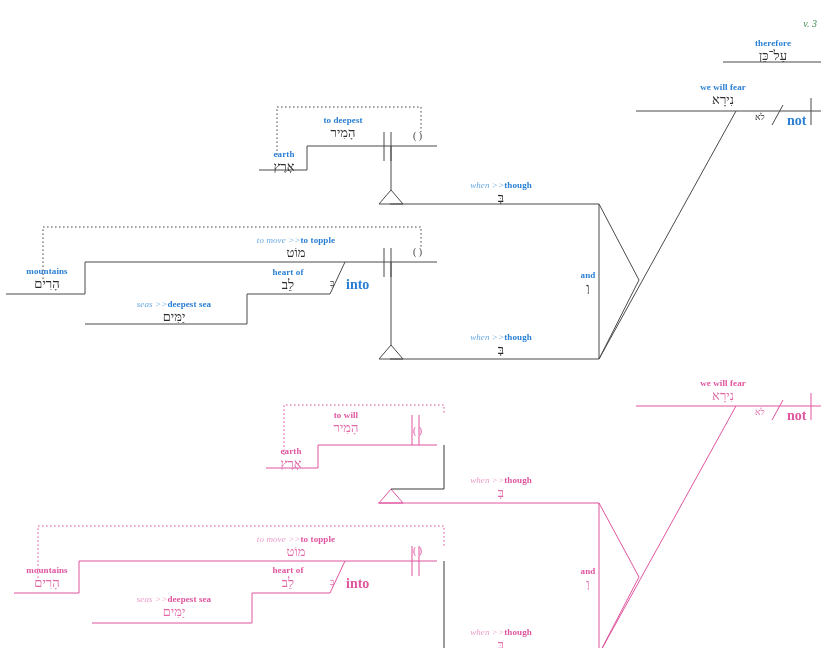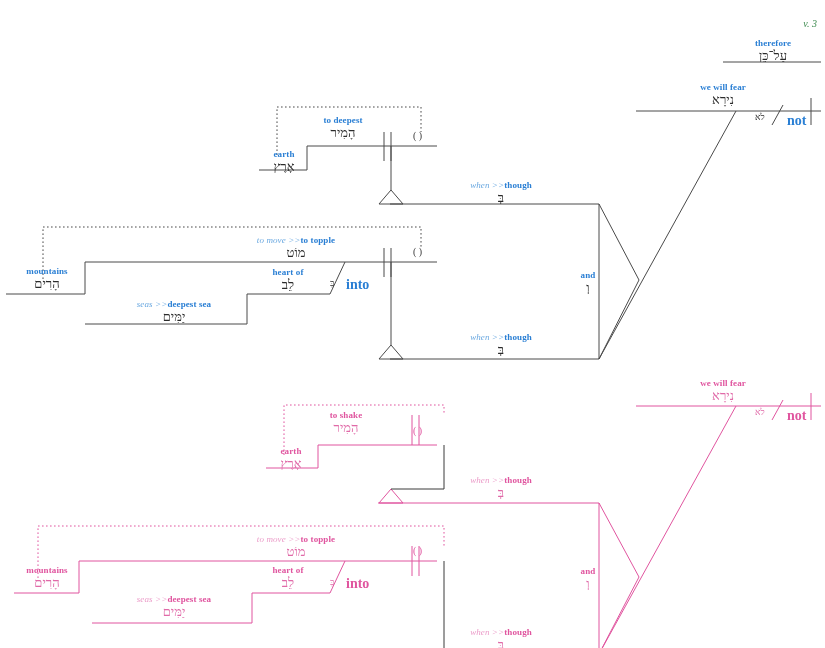--- a/index.html
+++ b/index.html
@@ -250,21 +250,21 @@
 
   <div class="lbl pink" style="left:680px; top:364px; width:86px;">
     <div class="gloss">we will fear</div>
     <div class="heb">נִירָא</div>
   </div>
 
   <div class="inline-small pk" style="left:755px; top:392px;">לֹא</div>
   <div class="inline-gloss pk" style="left:787px; top:393px;">not</div>
 
   <div class="lbl pink" style="left:310px; top:396px; width:72px;">
-    <div class="gloss">to shake</div>
+    <div class="gloss">to will</div>
     <div class="heb">הָמִיר</div>
   </div>
 
   <div class="lbl pink" style="left:264px; top:432px; width:54px;">
     <div class="gloss">earth</div>
     <div class="heb">אָרֶץ</div>
   </div>
 
   <div class="paren pink" style="left:413px; top:410px;">( )</div>
 

